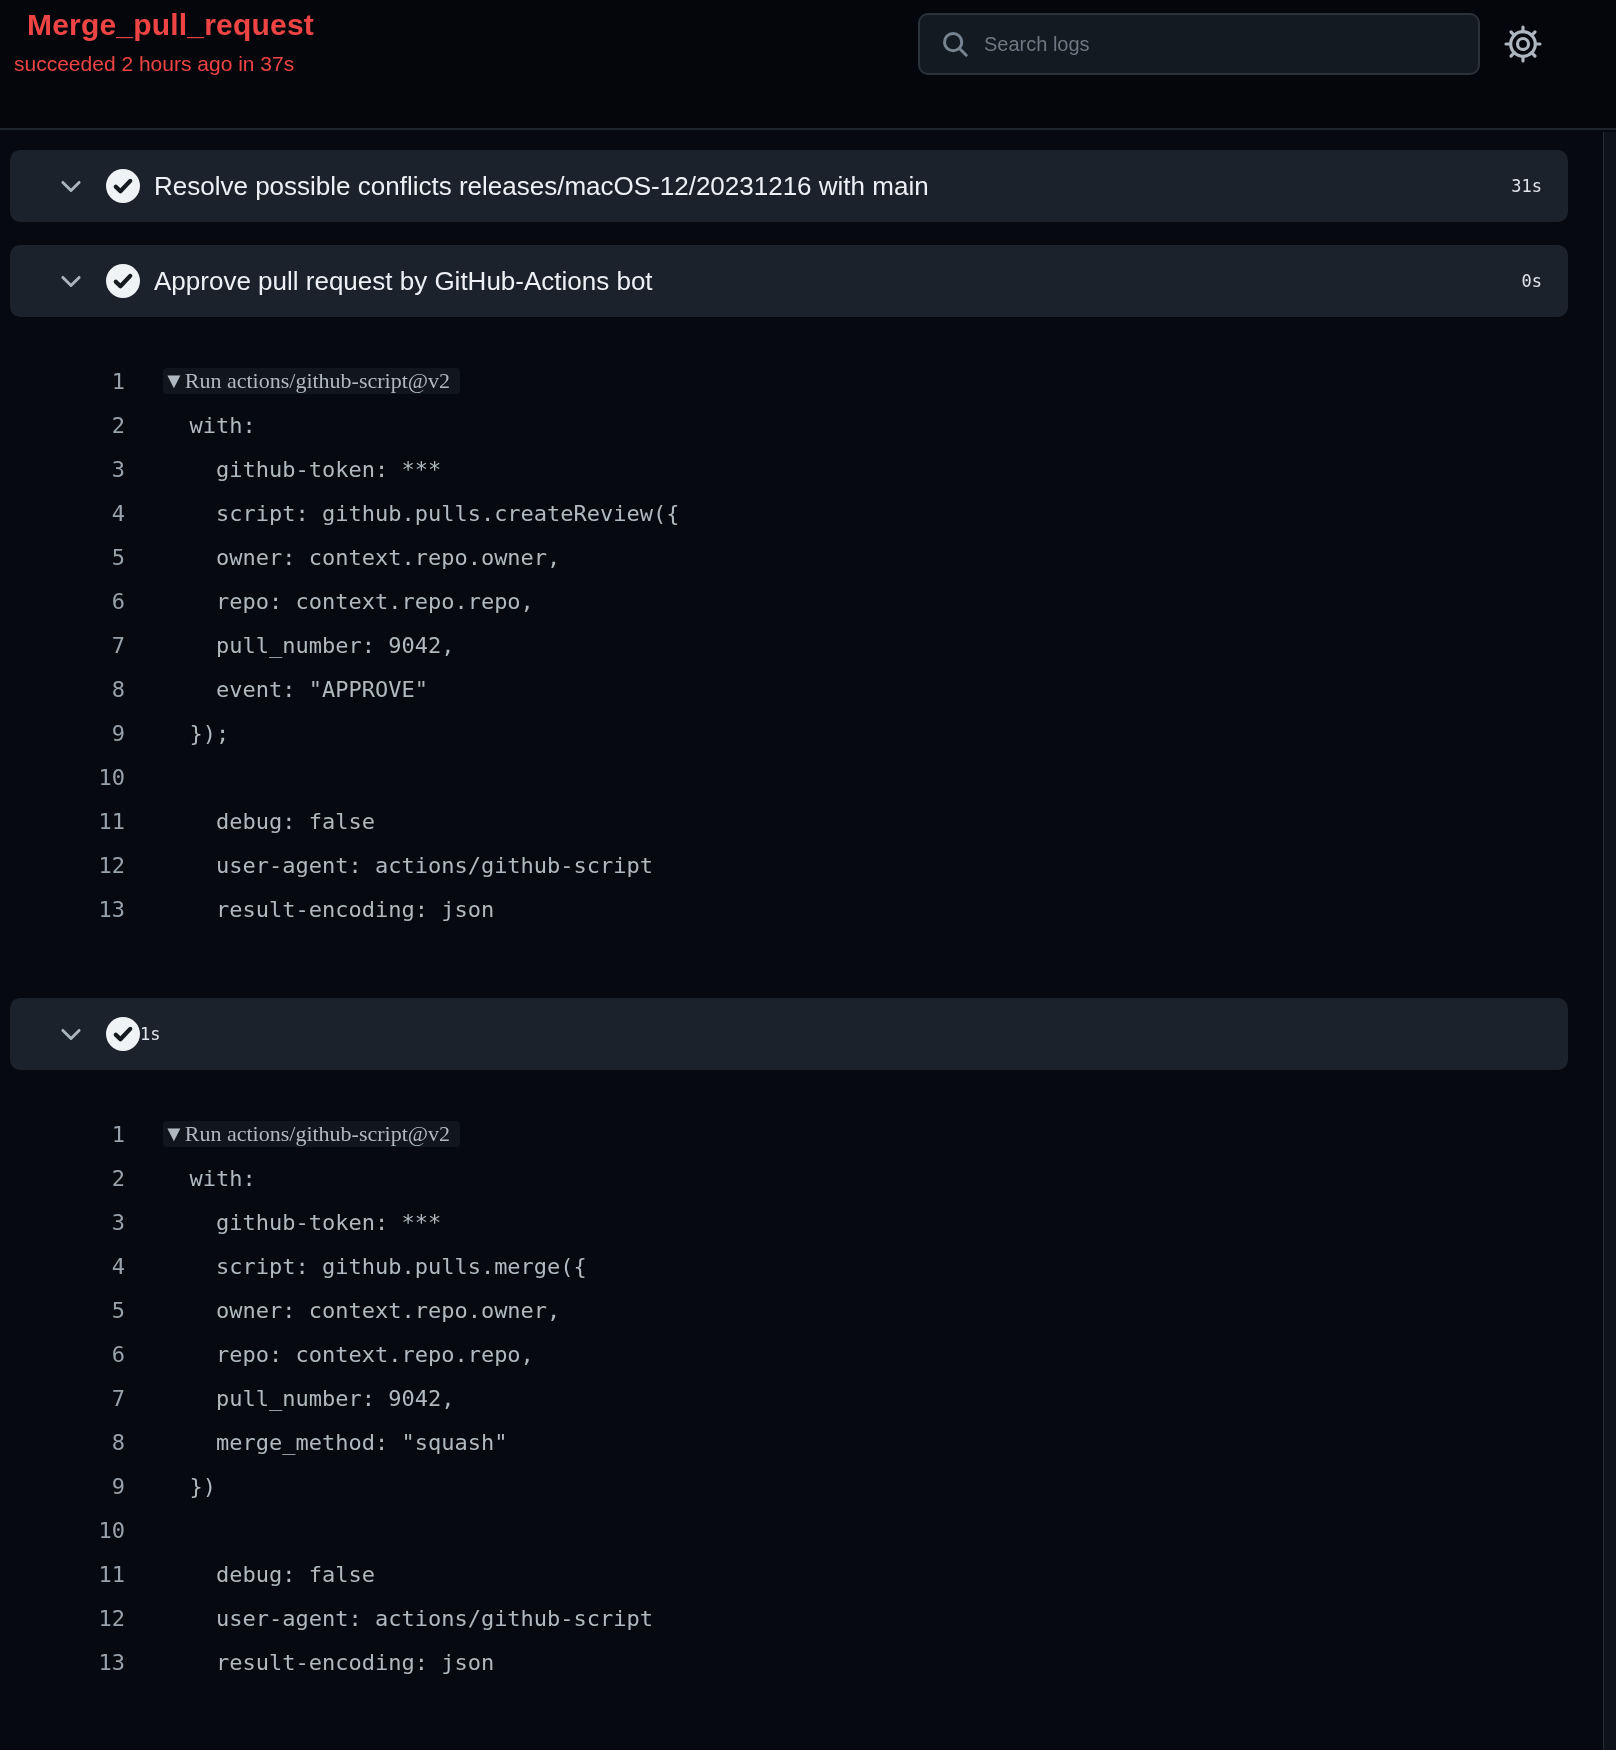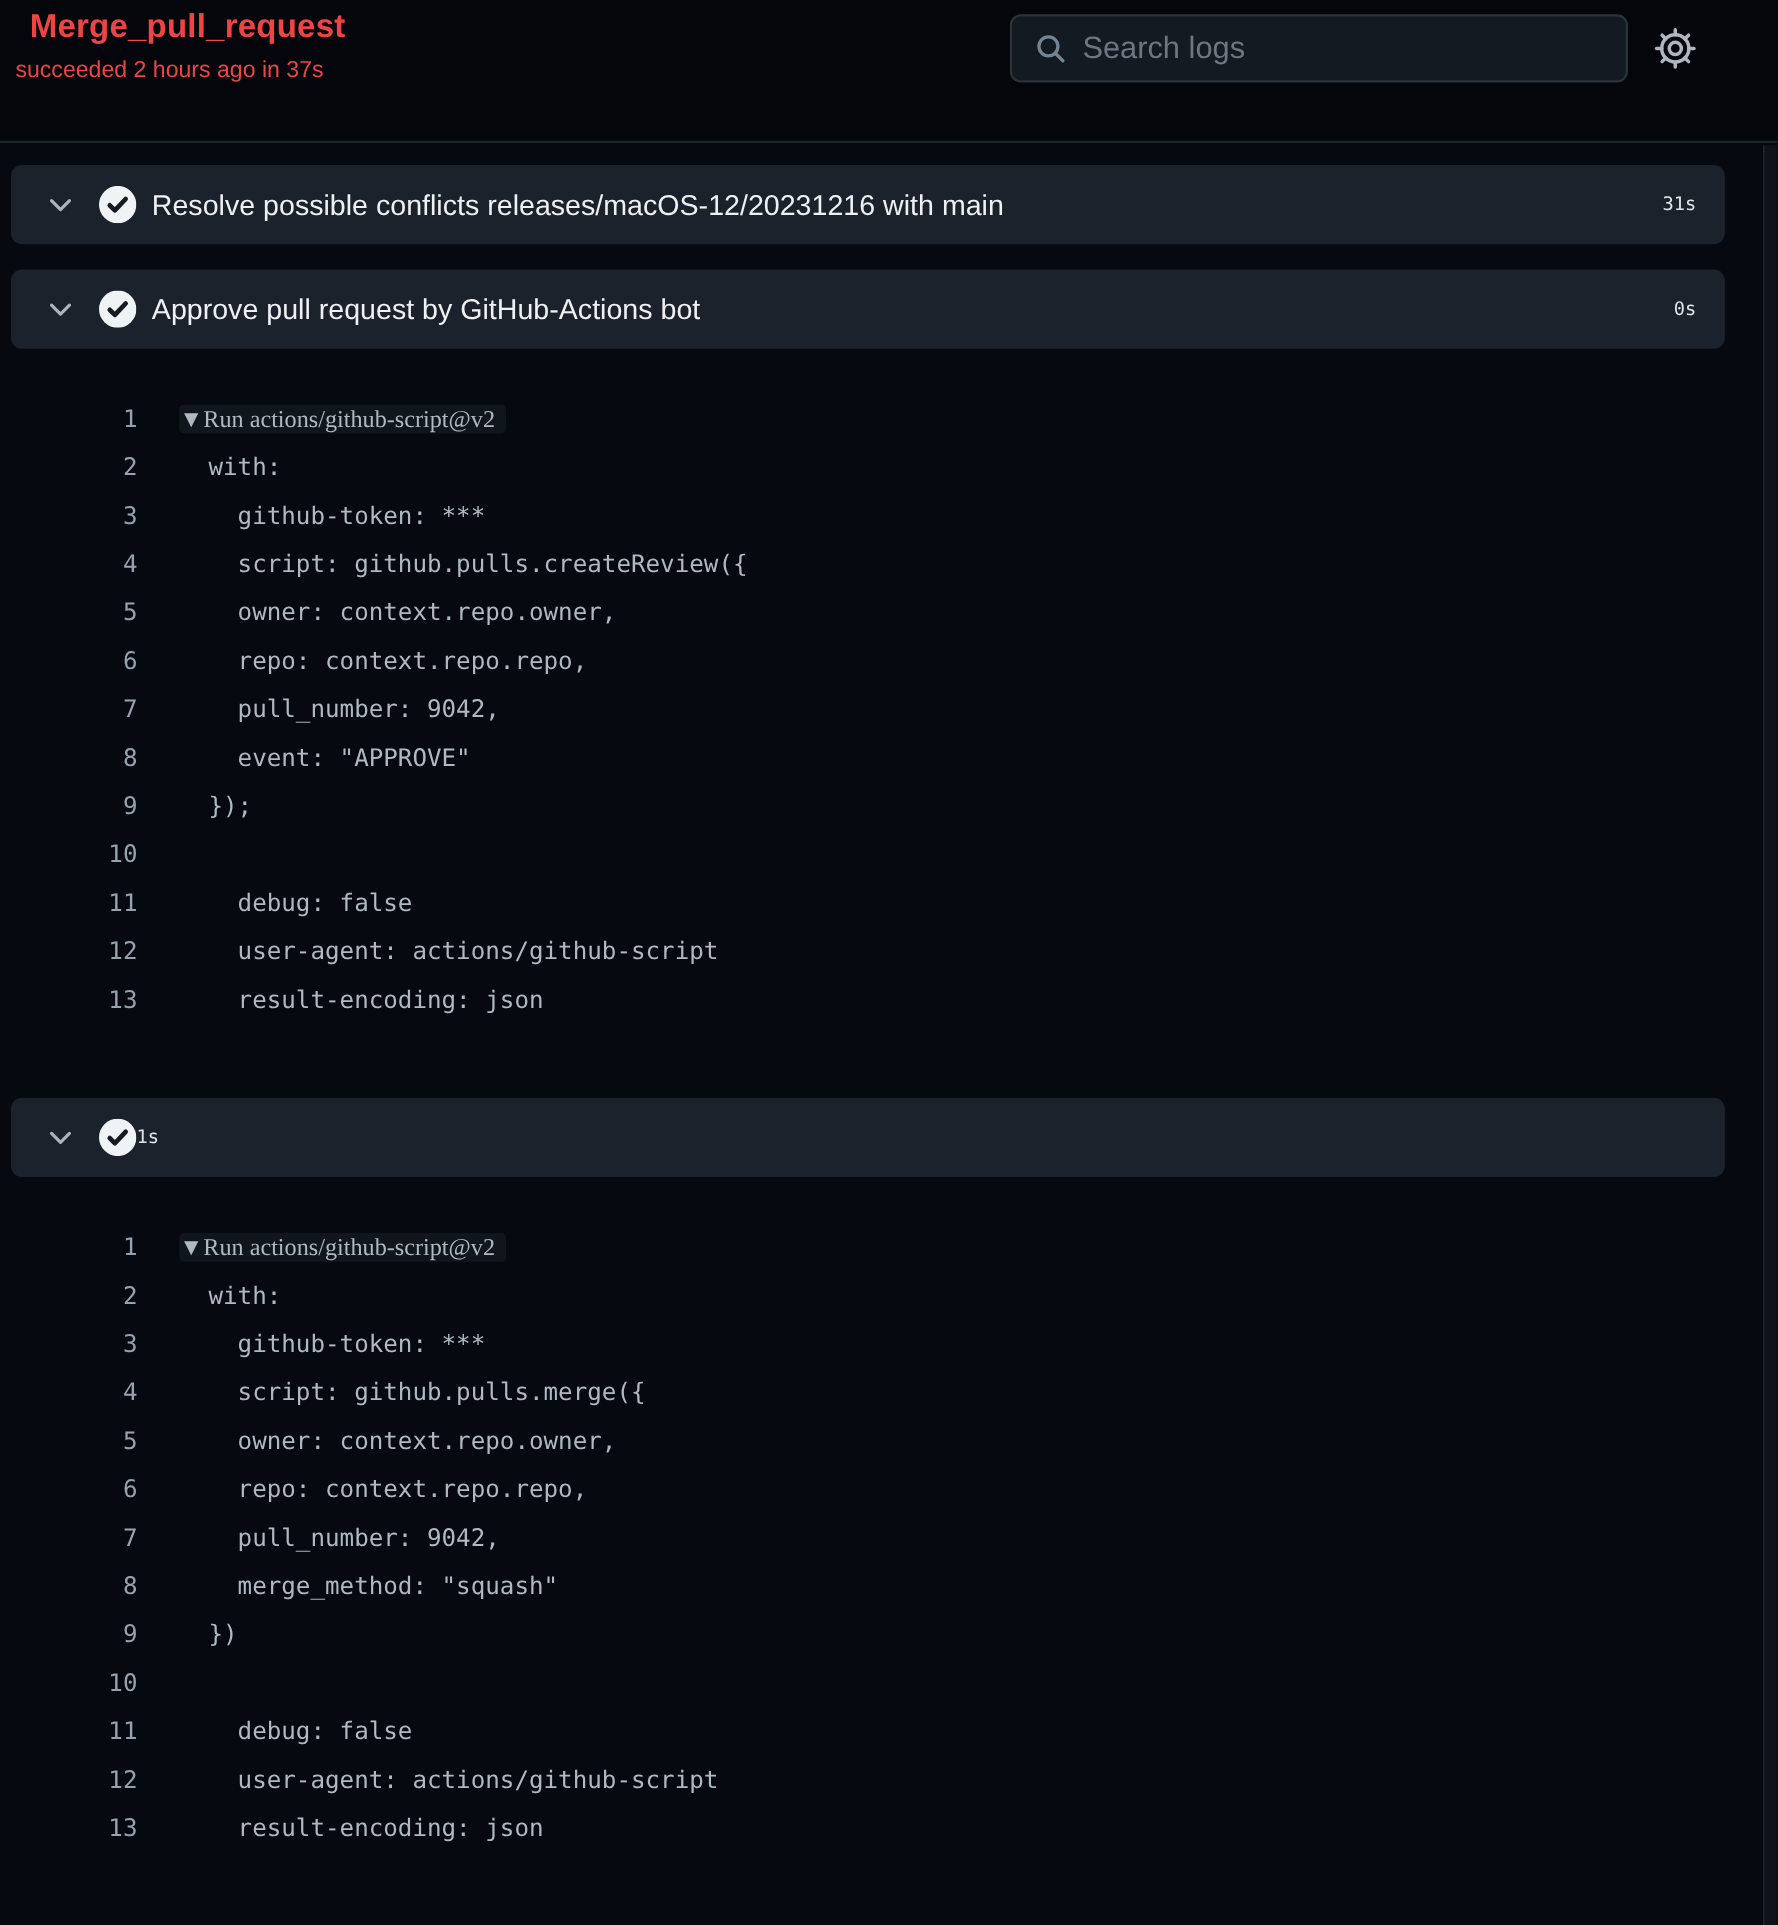--- a/index.html
+++ b/index.html
@@ -30,21 +30,21 @@
     position:absolute; left:918px; top:13px;
     width:562px; height:62px;
     background:#141a22;
     border:2px solid #2c323a;
     border-radius:10px;
     display:flex; align-items:center;
   }
   .search-box svg { margin-left:20px; flex:none; }
   .search-input {
     background:transparent; border:none; outline:none;
-    color:#c9d1d9; font-size:28px;
+    color:#c9d1d9; font-size:20px;
     font-family:"Liberation Sans", sans-serif;
     margin-left:14px; width:440px;
   }
   .search-input::placeholder { color:#6e7681; }
   .gear-btn {
     position:absolute; left:1500px; top:21px;
     width:46px; height:46px;
     background:transparent; border:none; cursor:pointer;
     display:flex; align-items:center; justify-content:center;
   }
@@ -55,21 +55,21 @@
     border-left:1px solid #262d36;
   }
   
   .steps { padding:20px 0 0 10px; width:1558px; }
   .step { margin-bottom:23px; }
   .step-header {
     height:72px; width:1558px;
     background:#1c222b;
     border-radius:10px;
     display:flex; align-items:center;
-    padding:0 26px 0 32px;
+    padding:0 26px 0 48px;
     cursor:pointer;
   }
   .chev {
     width:26px; height:26px; flex:none;
     color:#aab4bd; display:flex; align-items:center; justify-content:center;
   }
   .check-wrap { margin-left:22px; flex:none; display:flex; }
   .step-title {
     margin-left:14px;
     font-size:26px; color:#edf0f4; font-weight:400;

